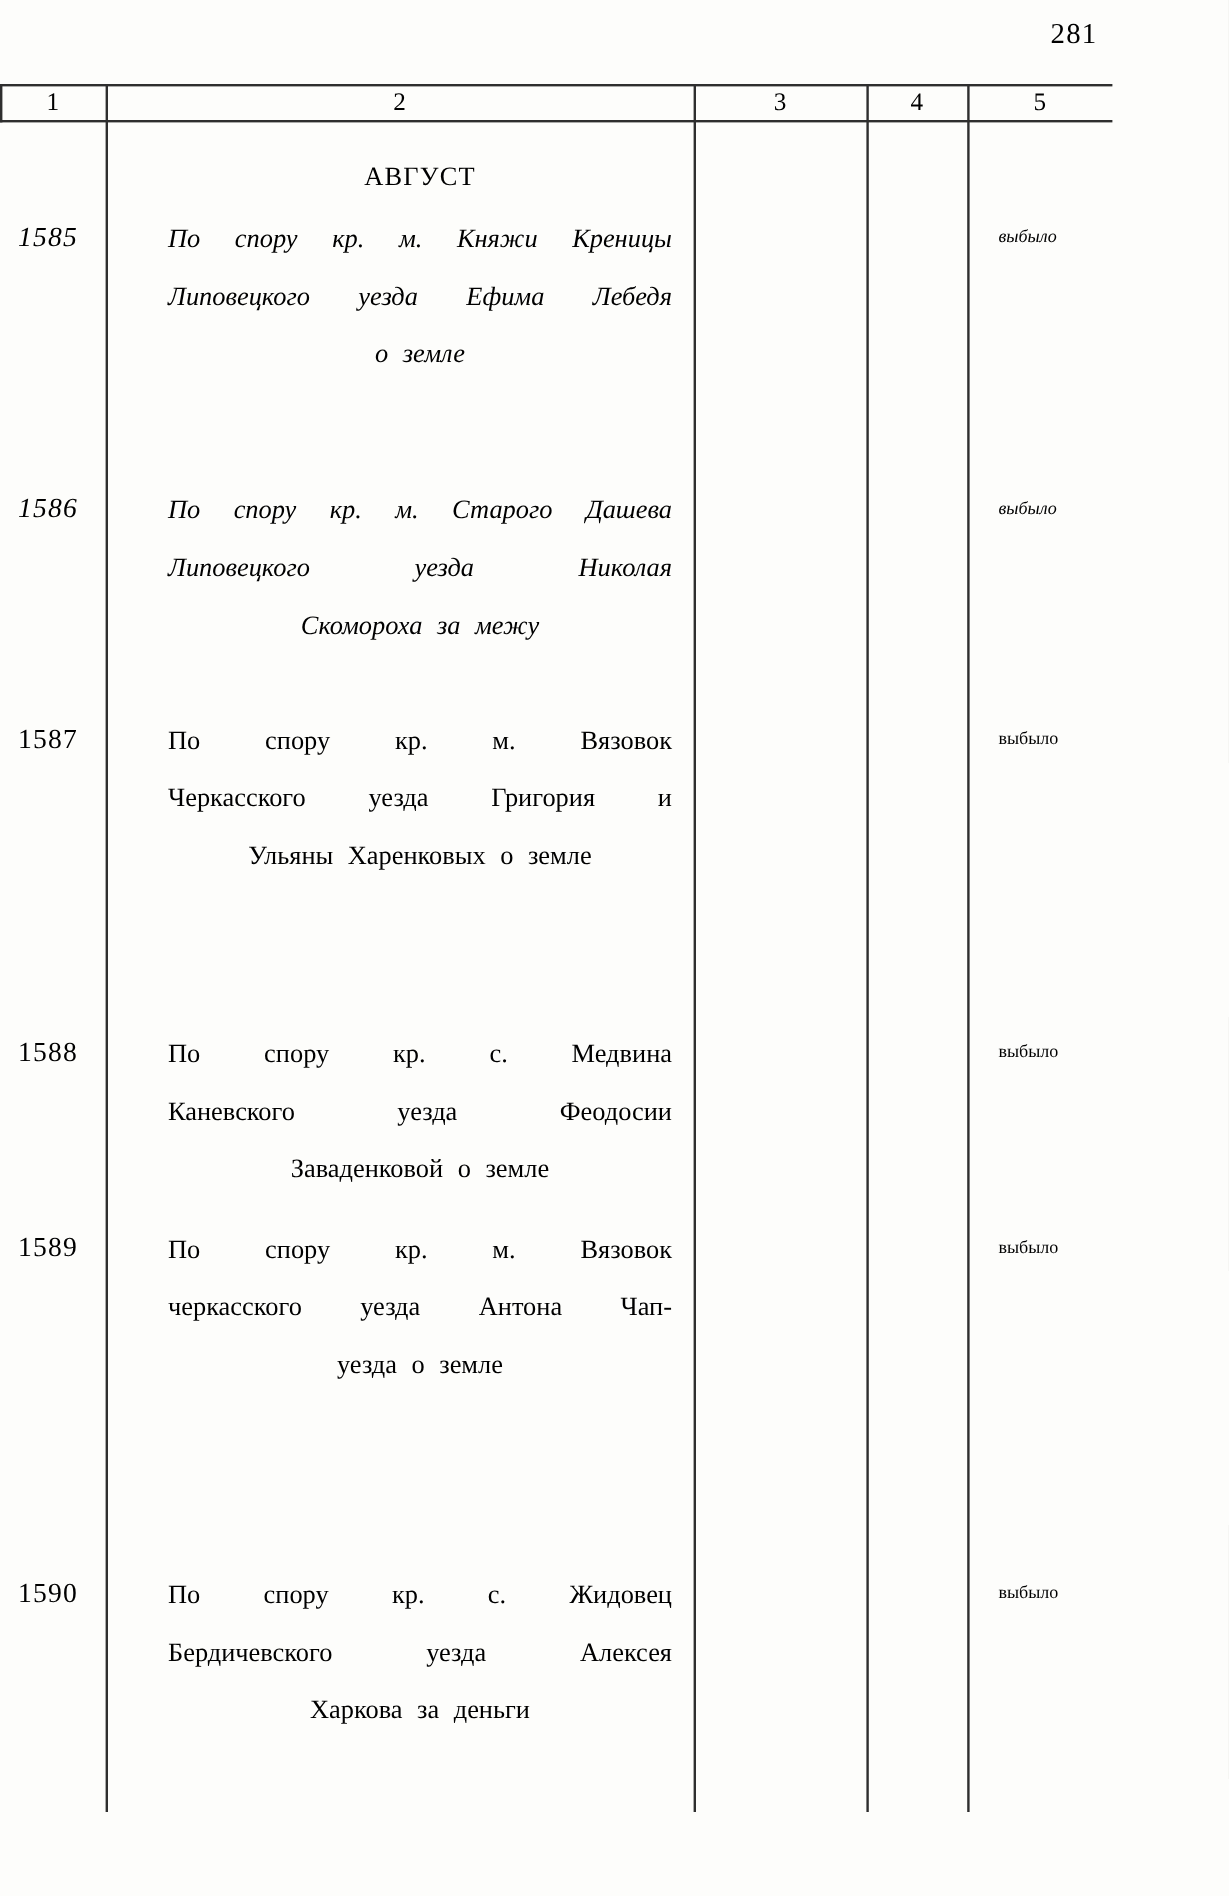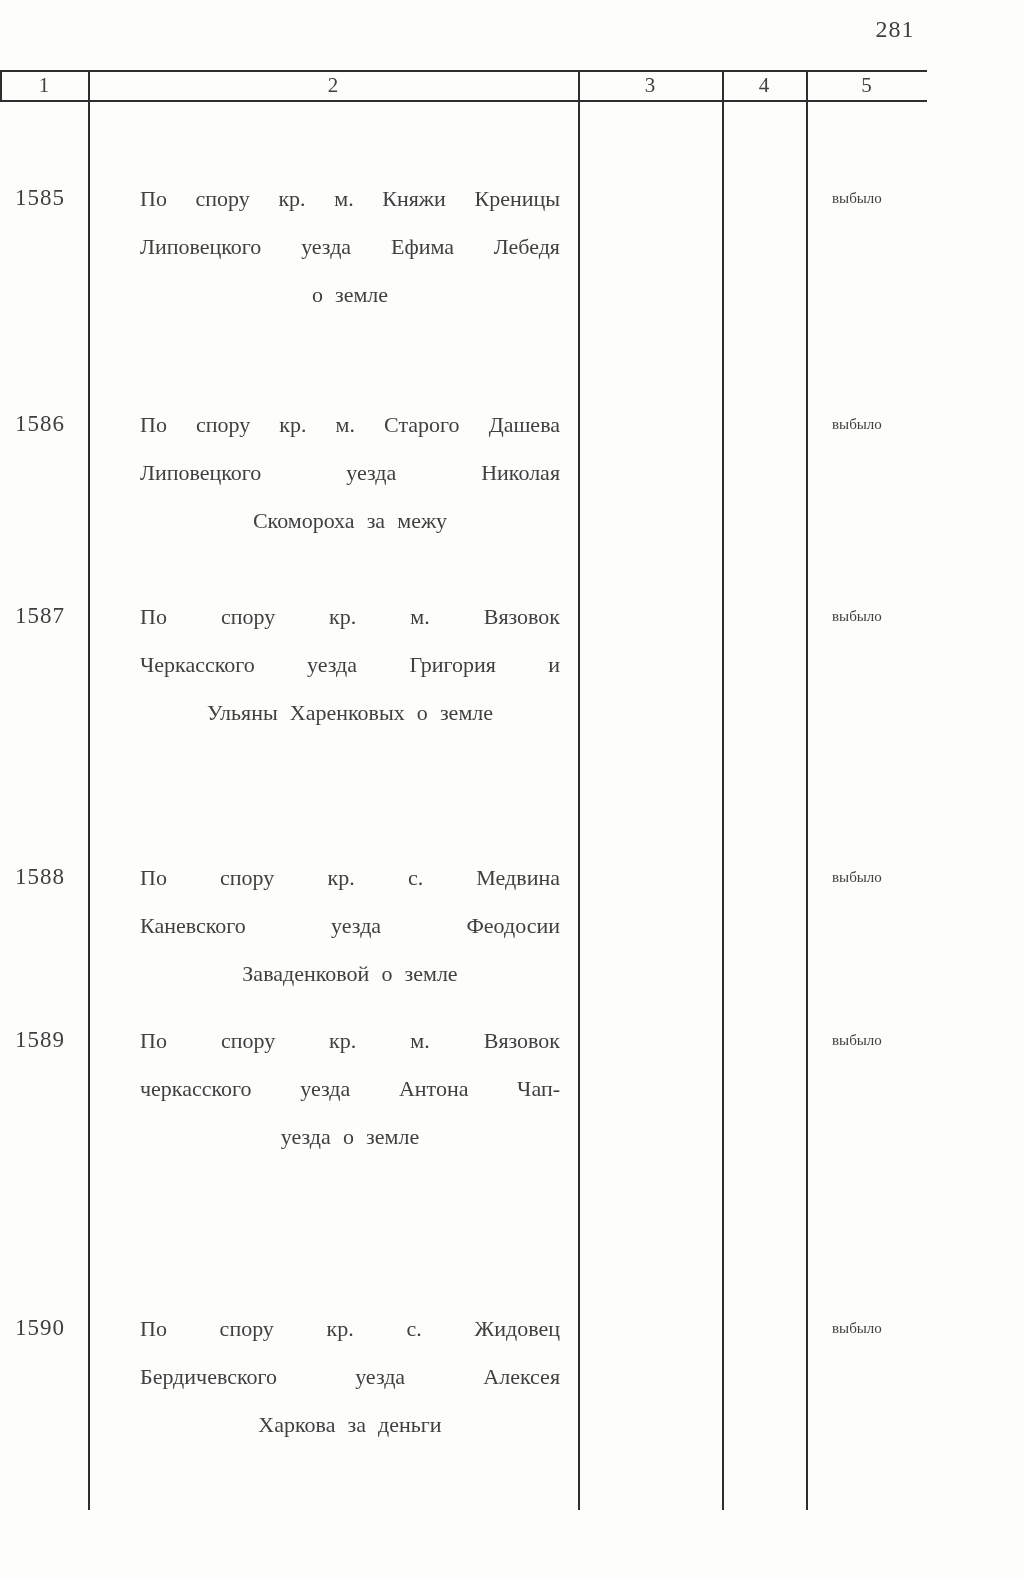--- a/index.html
+++ b/index.html
@@ -6,21 +6,21 @@
     margin: 0;
     padding: 0;
     background: #e8e8e6;
   }
   .page {
     position: relative;
     width: 1024px;
     height: 1580px;
     margin: 0 auto;
     background: #fdfdfb;
-    color: #404040;
+    color: #000000;
     font-family: "Liberation Serif", "DejaVu Serif", serif;
     overflow: hidden;
   }
   .page-number {
     position: absolute;
     top: 16px;
     left: 855px;
     width: 80px;
     text-align: center;
     font-size: 24px;
@@ -72,22 +72,22 @@
     font-size: 22px;
     letter-spacing: 1px;
   }
   
   .case-row {
     position: absolute;
     left: 0;
     width: 1024px;
     height: 160px;
   }
-  .row-1585 { top: 183px; }
-  .row-1586 { top: 409px; }
+  .row-1585 { top: 183px; font-style: italic; }
+  .row-1586 { top: 409px; font-style: italic; }
   .row-1587 { top: 601px; }
   .row-1588 { top: 862px; }
   .row-1589 { top: 1025px; }
   .row-1590 { top: 1313px; }
   .case-number {
     position: absolute;
     top: 0;
     left: 0;
     width: 80px;
     text-align: center;
@@ -137,20 +137,21 @@
   <div class="vline c2"></div>
   <div class="vline c3"></div>
   <div class="vline c4"></div>
 
   <div class="hcell h1">1</div>
   <div class="hcell h2">2</div>
   <div class="hcell h3">3</div>
   <div class="hcell h4">4</div>
   <div class="hcell h5">5</div>
 
+  <div class="section-title">АВГУСТ</div>
 
   <div class="case-row row-1585">
     <div class="case-number">1585</div>
     <div class="case-text">
       <div class="case-line jline">По спору кр. м. Княжи Креницы</div>
       <div class="case-line jline">Липовецкого уезда Ефима Лебедя</div>
       <div class="case-line">о земле</div>
     </div>
     <div class="case-status">выбыло</div>
   </div>

